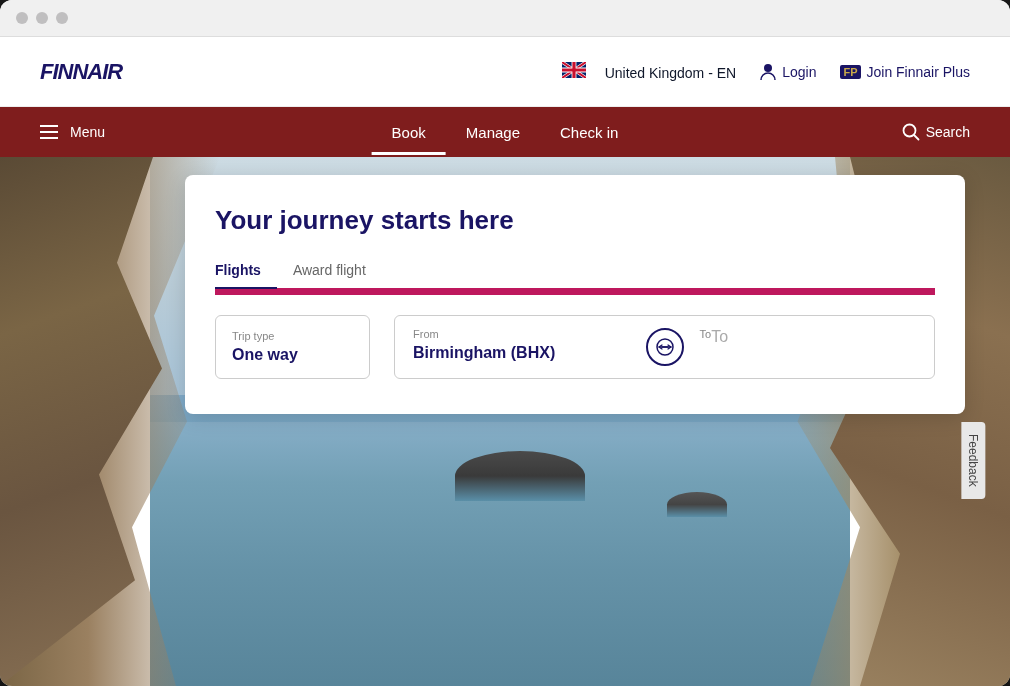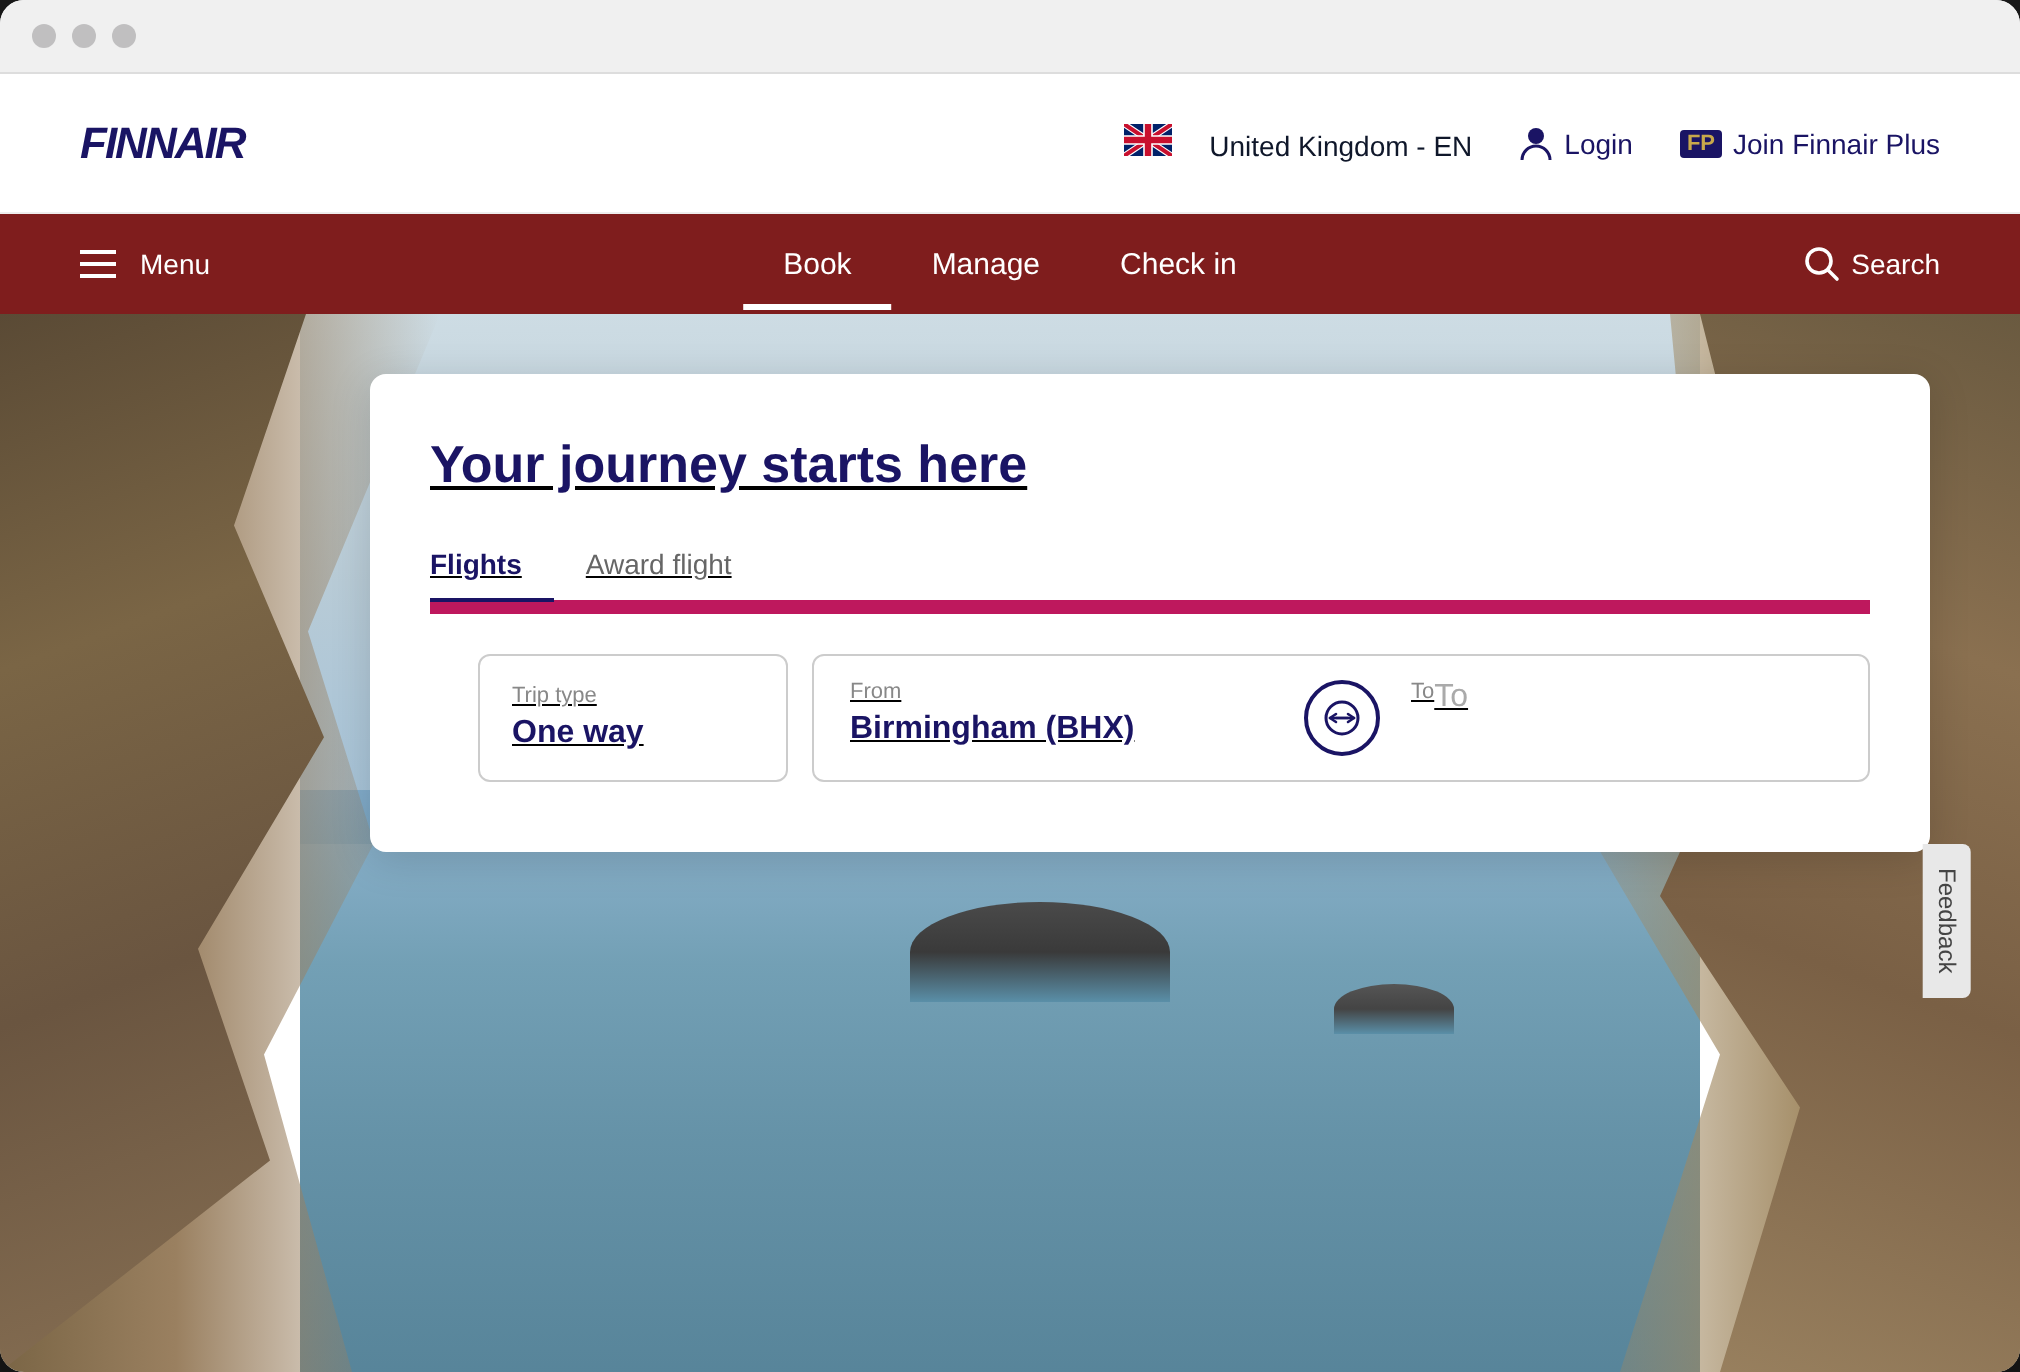--- a/index.html
+++ b/index.html
@@ -268,28 +268,27 @@
       left: 150px;
       right: 160px;
       height: 50%;
       background: linear-gradient(180deg, #b8cdd8 0%, #9ab5c5 50%, #7BA7C7 100%);
       opacity: 0.7;
     }
 
     
     .booking-card {
       position: absolute;
-      top: 30px;
+      top: 18px;
       left: 185px;
       right: 45px;
       background: #fff;
       border-radius: 8px;
       padding: 30px 30px 35px;
       box-shadow: 0 4px 20px rgba(0,0,0,0.15);
-      text-decoration: underline;
     }
 
     .card-title {
       font-size: 26px;
       font-weight: 800;
       color: #1a1464;
       margin-bottom: 18px;
     }
 
     .card-tabs {
@@ -322,23 +321,22 @@
       height: 2px;
       background: #1a1464;
     }
 
     .card-tab:first-child {
       padding-left: 0;
     }
 
     .search-row {
       display: flex;
-      gap: 4px;
+      gap: 16px;
       align-items: stretch;
-      margin-left: 24px;
     }
 
     .trip-type-field {
       border: 1px solid #ccc;
       border-radius: 6px;
       padding: 12px 16px;
       min-width: 155px;
       cursor: pointer;
       display: flex;
       flex-direction: column;

